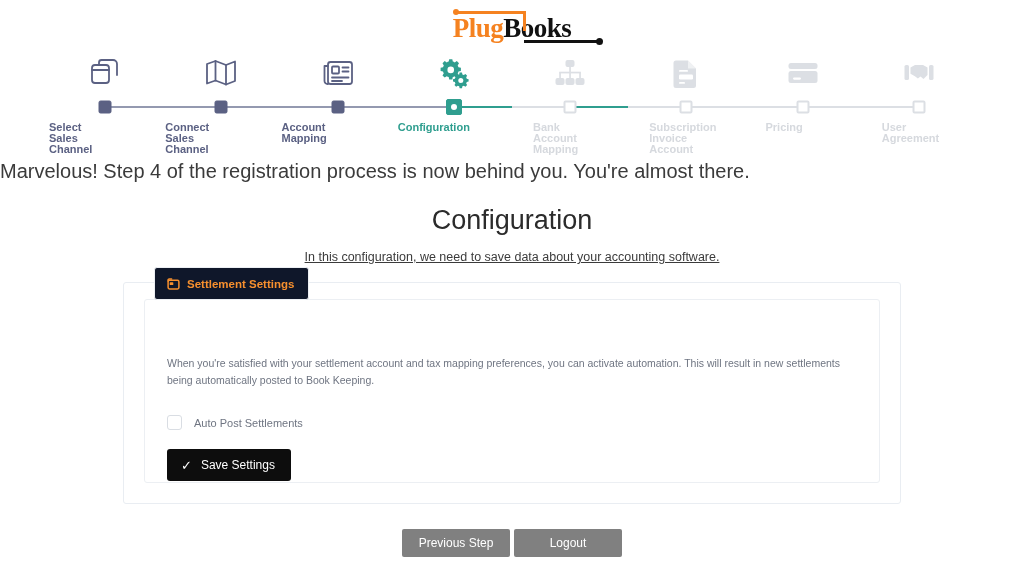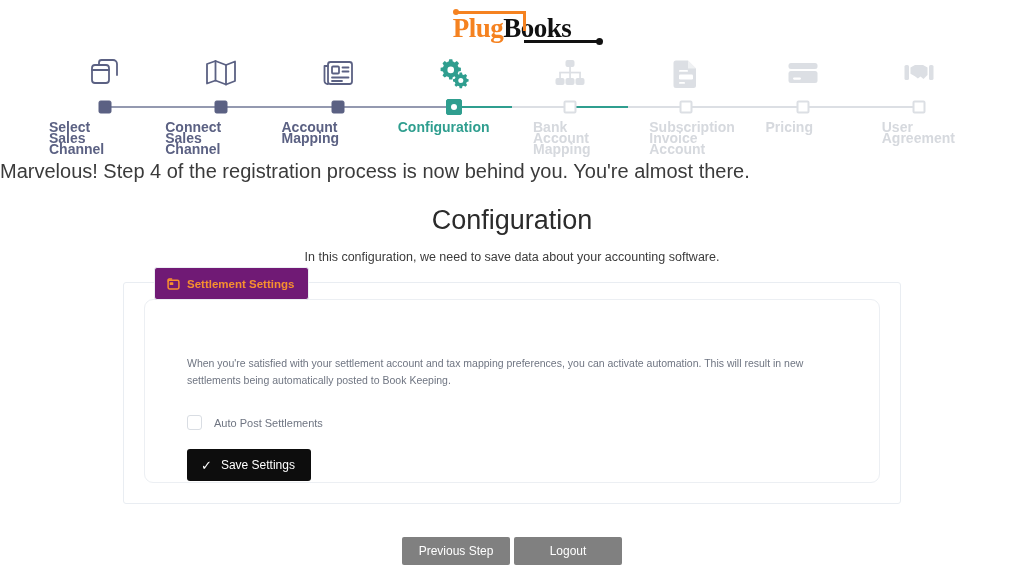--- a/index.html
+++ b/index.html
@@ -138,21 +138,21 @@
     width: 6px; height: 6px;
     border-radius: 50%;
     background: #ffffff;
   }
   .marker.todo {
     background: #ffffff;
     border: 2px solid #dcdfe4;
   }
   .step-label {
     margin-top: 7px;
-    font-size: 14px;
+    font-size: 11px;
     font-weight: bold;
     line-height: 11px;
     width: 66px;
     padding-left: 2px;
     white-space: pre-line;
   }
   .step.done  .step-label { color: #5b6183; }
   .step.active .step-label { color: #2f9e8f; }
   .step.todo  .step-label { color: #d6d9de; margin-left: 19px; }
 
@@ -168,20 +168,21 @@
     font-size: 27px;
     font-weight: normal;
     color: #2b2b2b;
     margin: 22px 0 0 0;
   }
   .page-sub {
     text-align: center;
     font-size: 12.5px;
     color: #3b3b3b;
     margin-top: 14px;
+    text-decoration: underline;
   }
 
   
   .card {
     position: relative;
     margin: 18px auto 0;
     width: 778px;
     height: 222px;
     border: 1px solid #e9edf2;
     border-radius: 3px;
@@ -189,39 +190,38 @@
   }
   .tab {
     position: absolute;
     top: -16px;
     left: 30px;
     height: 33px;
     padding: 0 14px 0 12px;
     display: flex;
     align-items: center;
     gap: 7px;
-    background: #701a75;
+    background: #0f172a;
     border: 1px solid #eceff3;
     border-radius: 3px;
     color: #f7902e;
     font-size: 11.5px;
     font-weight: bold;
     z-index: 3;
   }
   .tab svg { display:block; }
   .panel {
     position: absolute;
     left: 20px;
     top: 16px;
     right: 20px;
     bottom: 20px;
     border: 1px solid #eceff3;
-    border-radius: 9px;
+    border-radius: 3px;
     background: #fff;
-    padding-left: 20px;
   }
   .panel-body {
     padding: 55px 22px 0 22px;
   }
   .desc {
     font-size: 10.5px;
     line-height: 17px;
     color: #6f7582;
     max-width: 690px;
   }
@@ -252,21 +252,21 @@
     border-radius: 3px;
     padding: 9px 16px 9px 14px;
     font-size: 12px;
     font-family: "Liberation Sans", sans-serif;
     cursor: pointer;
   }
   .save-btn .tick { font-size: 13px; line-height: 1; }
 
   
   .footer {
-    margin-top: 33px;
+    margin-top: 25px;
     display: flex;
     justify-content: center;
     gap: 4px;
   }
   .footer button {
     background: #808080;
     color: #ffffff;
     border: none;
     border-radius: 2px;
     width: 108px;

